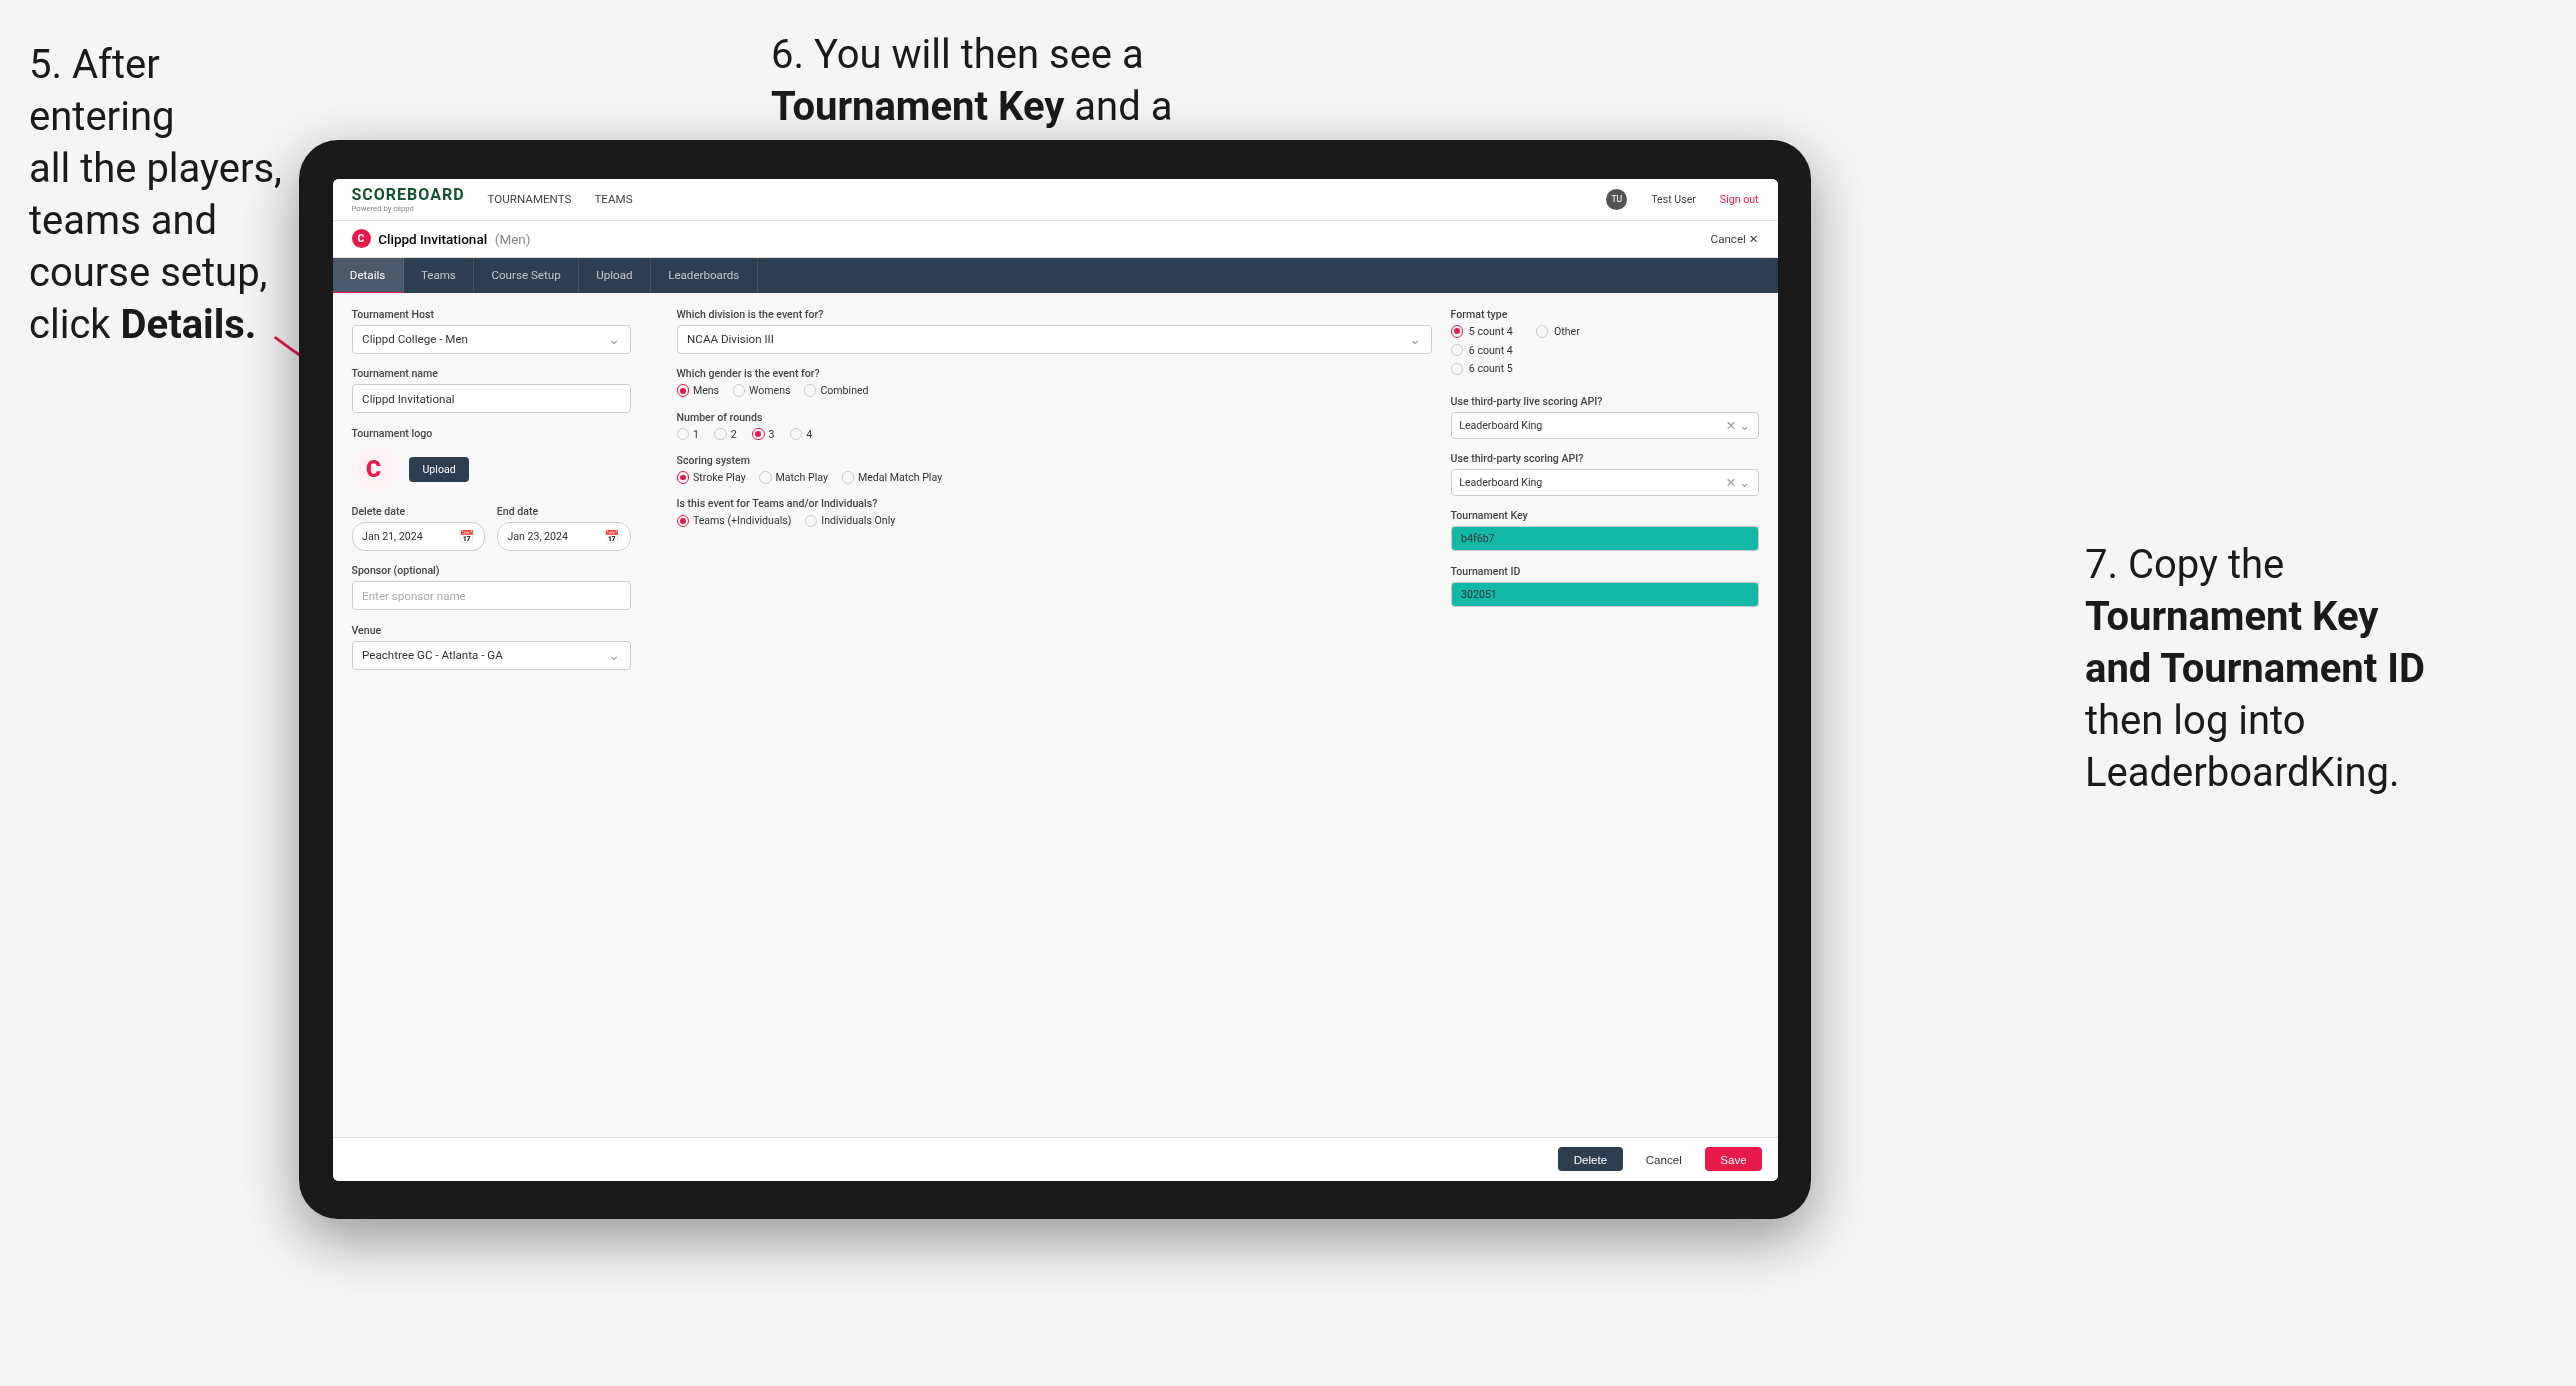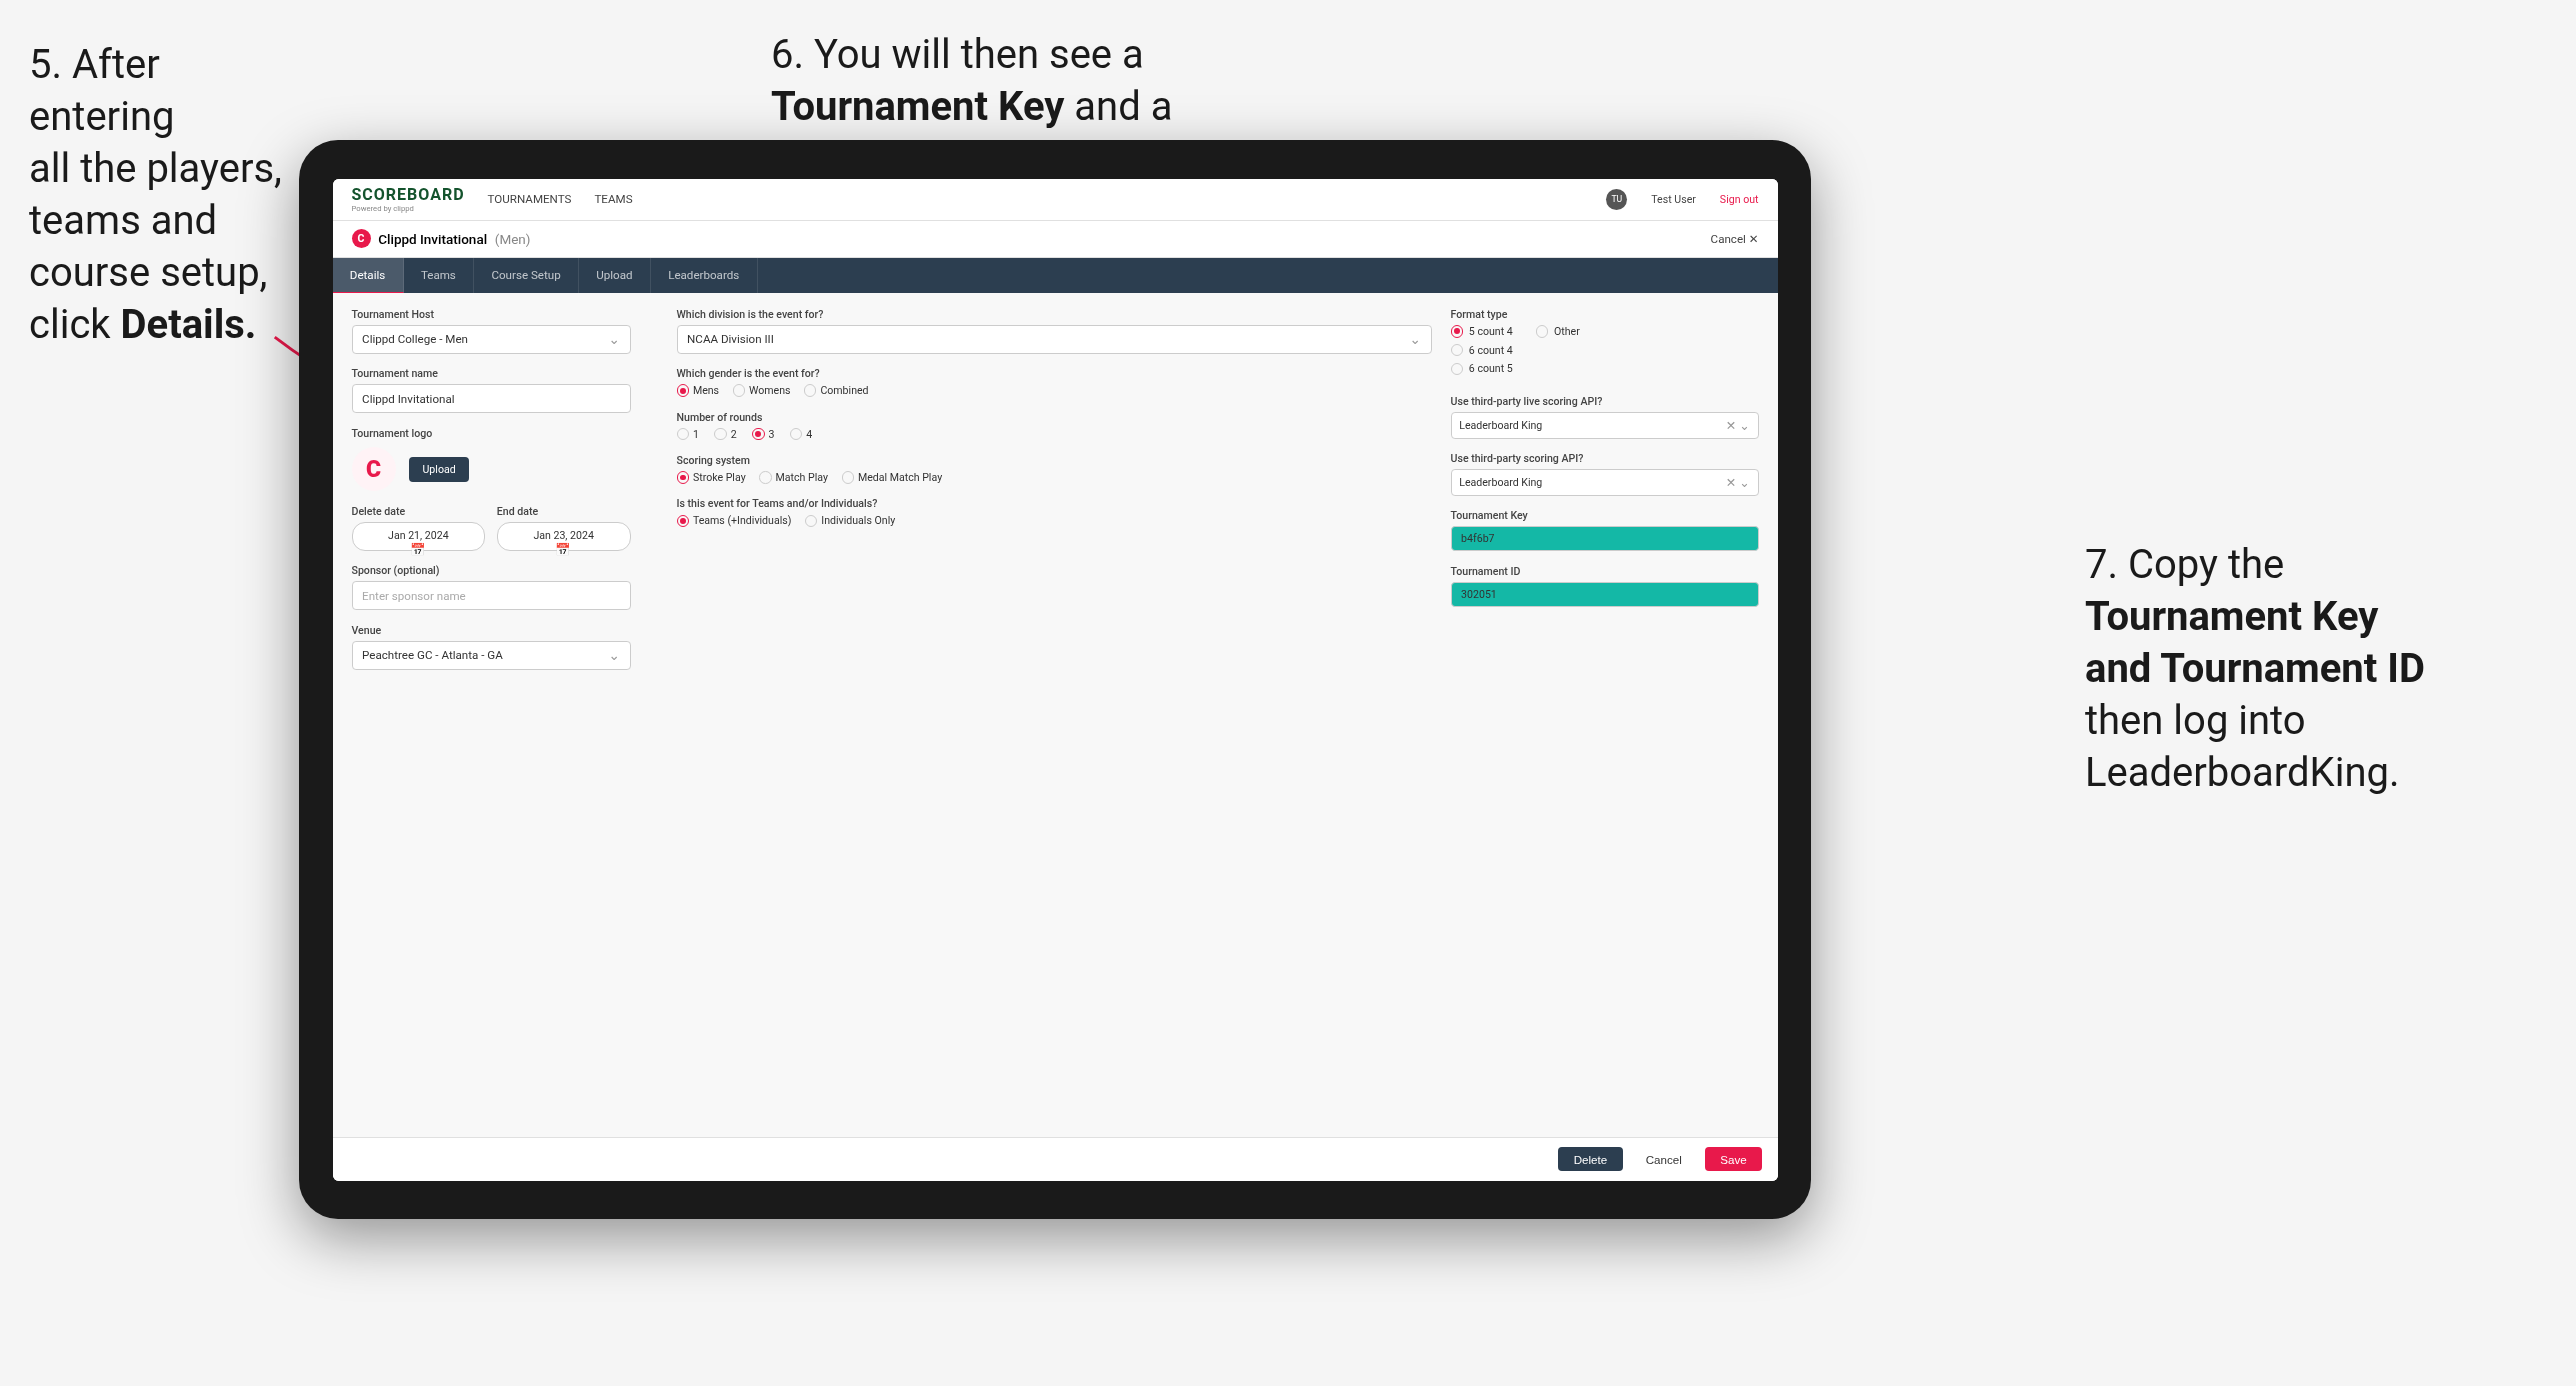--- a/index.html
+++ b/index.html
@@ -310,21 +310,20 @@
       border: 1px solid #ccc;
       border-radius: 13px;
       padding: 5.8px 9.6px;
       font-size: 10.6px;
       background: #fff;
       color: #333;
       display: flex;
       align-items: center;
       justify-content: space-between;
       height: 29px;
-      flex-direction: column;
     }
 
     .calendar-icon {
       color: #999;
       font-size: 12.5px;
     }
 
     
     .radio-group {
       display: flex;

